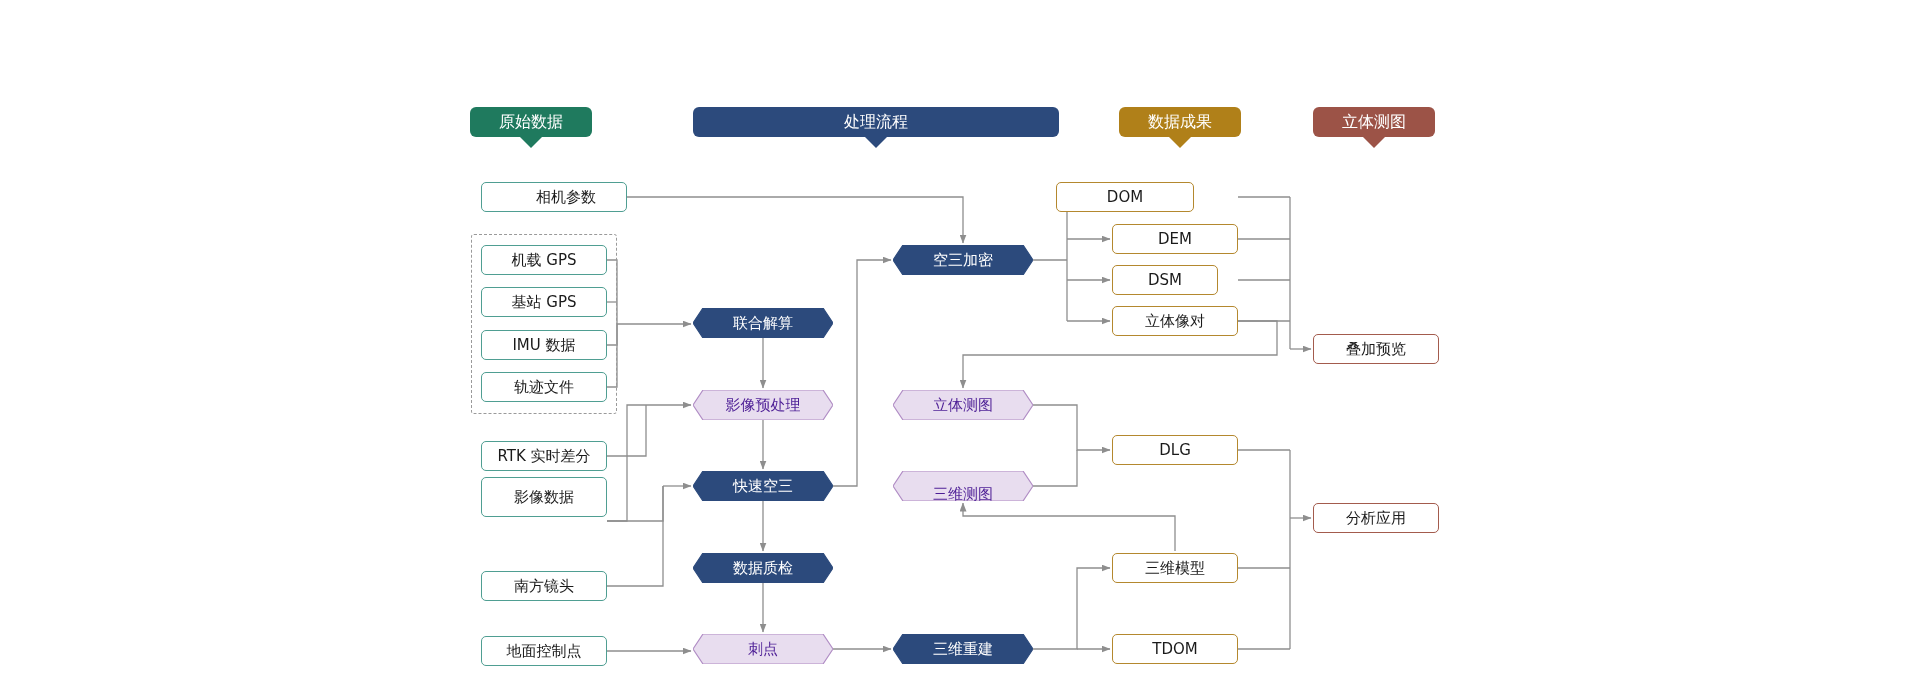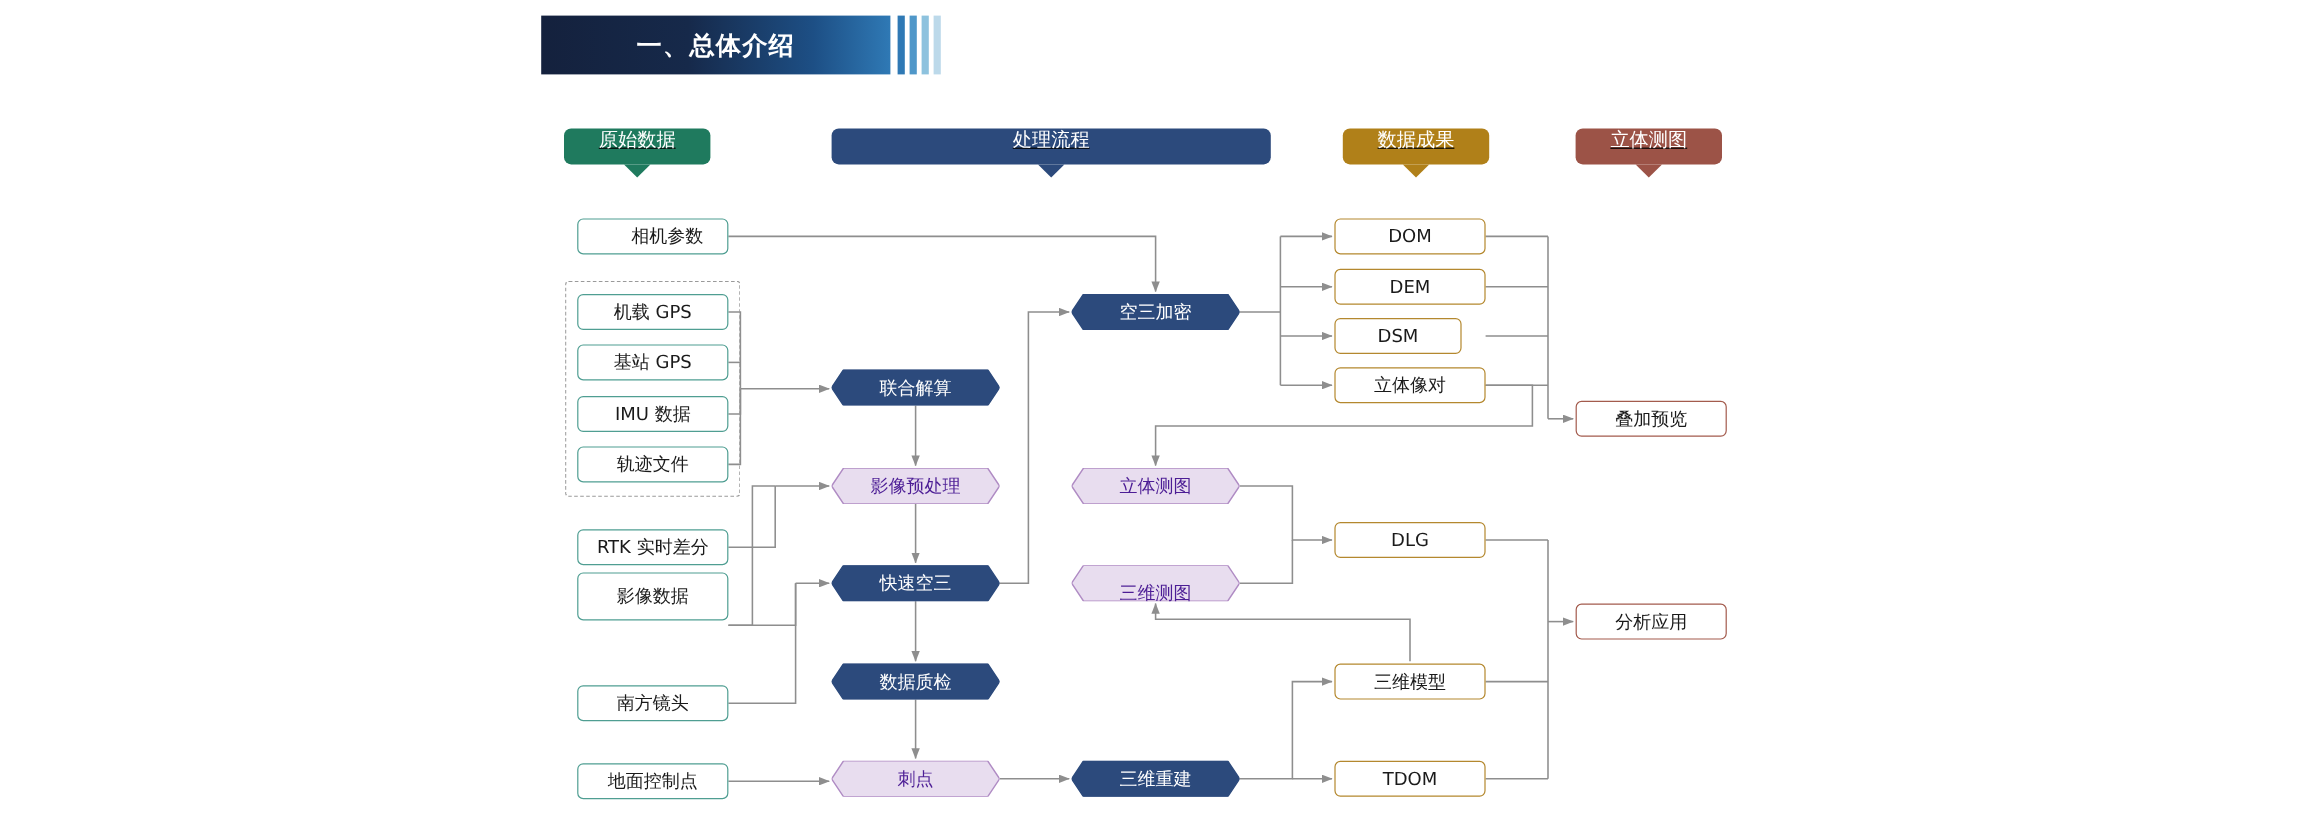--- a/index.html
+++ b/index.html
@@ -10,21 +10,21 @@
   .banner-wrap{position:absolute;left:451px;top:13px;height:49px;display:flex;align-items:stretch;}
   .banner{width:291px;height:49px;
     background:linear-gradient(90deg,#14213d 0%,#16294a 42%,#1d4f85 78%,#2f79b5 100%);
     display:flex;align-items:center;justify-content:center;}
   .banner-title{color:#ffffff;font-size:21px;font-weight:bold;letter-spacing:1px;
     font-family:"DejaVu Sans","Liberation Sans",sans-serif;}
   .bar-group{display:flex;align-items:stretch;margin-left:6px;}
   .bar{width:6px;height:49px;margin-right:4px;}
 
   
-  .sec{position:absolute;height:30px;border-radius:6px;display:flex;justify-content:center;text-decoration:underline;}
+  .sec{position:absolute;height:30px;border-radius:6px;display:flex;align-items:center;justify-content:center;}
   .sec span{color:#fff;font-size:16px;font-family:"DejaVu Sans","Liberation Sans",sans-serif;white-space:nowrap;}
   .sec .tip{position:absolute;bottom:-11px;left:50%;transform:translateX(-50%);
     width:0;height:0;border-left:11px solid transparent;border-right:11px solid transparent;}
 
   
   .node{position:absolute;display:flex;align-items:center;justify-content:center;box-sizing:border-box;}
   .rect{border-radius:5px;border-width:1.4px;border-style:solid;background:#fff;}
   .rect span{font-size:15px;color:#1a1a1a;white-space:nowrap;
     font-family:"DejaVu Sans","Liberation Sans",sans-serif;}
   .hexwrap{position:absolute;}
@@ -35,31 +35,20 @@
   .hex-light span{color:#4c1d95;}
 
   .dashgroup{position:absolute;border:1.2px dashed #9a9a9a;border-radius:3px;box-sizing:border-box;}
   svg.wires{position:absolute;left:0;top:0;width:1920px;height:700px;pointer-events:none;}
 </style>
 </head>
 <body>
 
 <div id="stage">
 
-  <div class="banner-wrap">
-    <div class="banner" style="background: linear-gradient(90deg, rgb(20, 33, 61) 0%, rgb(22, 41, 74) 42%, rgb(29, 79, 133) 78%, rgb(47, 121, 181) 100%);">
-      <div class="banner-title">一、总体介绍</div>
-    </div>
-    <div class="bar-group">
-      <div class="bar" style="background: rgb(47, 121, 181);"></div>
-      <div class="bar" style="background: rgb(79, 151, 201);"></div>
-      <div class="bar" style="background: rgb(141, 194, 222);"></div>
-      <div class="bar" style="background: rgb(188, 217, 234);"></div>
-    </div>
-  </div>
 
   <svg class="wires" viewBox="0 0 1920 700" xmlns="http://www.w3.org/2000/svg">
     <defs>
       <marker id="ah" markerWidth="9" markerHeight="7" refX="8.5" refY="3.5" orient="auto" markerUnits="userSpaceOnUse">
         <path d="M0,0 L9,3.5 L0,7 z" fill="#8e8e8e"></path>
       </marker>
     </defs>
     <g fill="none" stroke="#8e8e8e" stroke-width="1.3">
 
       <path d="M607,197 L963,197 L963,243" marker-end="url(#ah)"></path>
@@ -137,21 +126,21 @@
         <span>数据成果</span>
         <i class="tip" style="border-top: 11px solid rgb(176, 128, 25);"></i>
       </div>
       <div class="sec" style="left: 1313px; top: 107px; width: 122px; background: rgb(156, 83, 71);">
         <span>立体测图</span>
         <i class="tip" style="border-top: 11px solid rgb(156, 83, 71);"></i>
       </div>
     </div>
 
   <div id="nodes-raw">
-      <div class="node rect" style="left: 481px; top: 182px; width: 126px; height: 30px; border-color: rgb(79, 158, 146); padding-left: 24px;">
+      <div class="node rect" style="left: 481px; top: 182px; width: 146px; height: 30px; border-color: rgb(79, 158, 146); padding-left: 24px;">
         <span>相机参数</span>
       </div>
       <div class="node rect" style="left: 481px; top: 245px; width: 126px; height: 30px; border-color: rgb(79, 158, 146);">
         <span>机载 GPS</span>
       </div>
       <div class="node rect" style="left: 481px; top: 287px; width: 126px; height: 30px; border-color: rgb(79, 158, 146);">
         <span>基站 GPS</span>
       </div>
       <div class="node rect" style="left: 481px; top: 330px; width: 126px; height: 30px; border-color: rgb(79, 158, 146); align-items: center;">
         <span>IMU 数据</span>
@@ -224,21 +213,21 @@
         <span>三维测图</span>
       </div>
       <div class="hexwrap hex-dark" style="left: 893px; top: 634px; width: 140px; height: 30px;">
         <svg width="140" height="30" viewBox="0 0 140 30" style="display:block">
           <polygon points="10.0,0.0 130.0,0.0 140.0,15.0 130.0,30.0 10.0,30.0 0.0,15.0" fill="#2c4a7c" stroke="#2c4a7c" stroke-width="1.2"></polygon>
         </svg>
         <span>三维重建</span>
       </div>
     </div>
   <div id="nodes-result">
-      <div class="node rect" style="left: 1112px; top: 182px; width: 126px; height: 30px; border-color: rgb(180, 136, 46);">
+      <div class="node rect" style="left: 1056px; top: 182px; width: 138px; height: 30px; border-color: rgb(180, 136, 46);">
         <span>DOM</span>
       </div>
       <div class="node rect" style="left: 1112px; top: 224px; width: 126px; height: 30px; border-color: rgb(180, 136, 46);">
         <span>DEM</span>
       </div>
       <div class="node rect" style="left: 1112px; top: 265px; width: 106px; height: 30px; border-color: rgb(180, 136, 46);">
         <span>DSM</span>
       </div>
       <div class="node rect" style="left: 1112px; top: 306px; width: 126px; height: 30px; border-color: rgb(180, 136, 46);">
         <span>立体像对</span>

